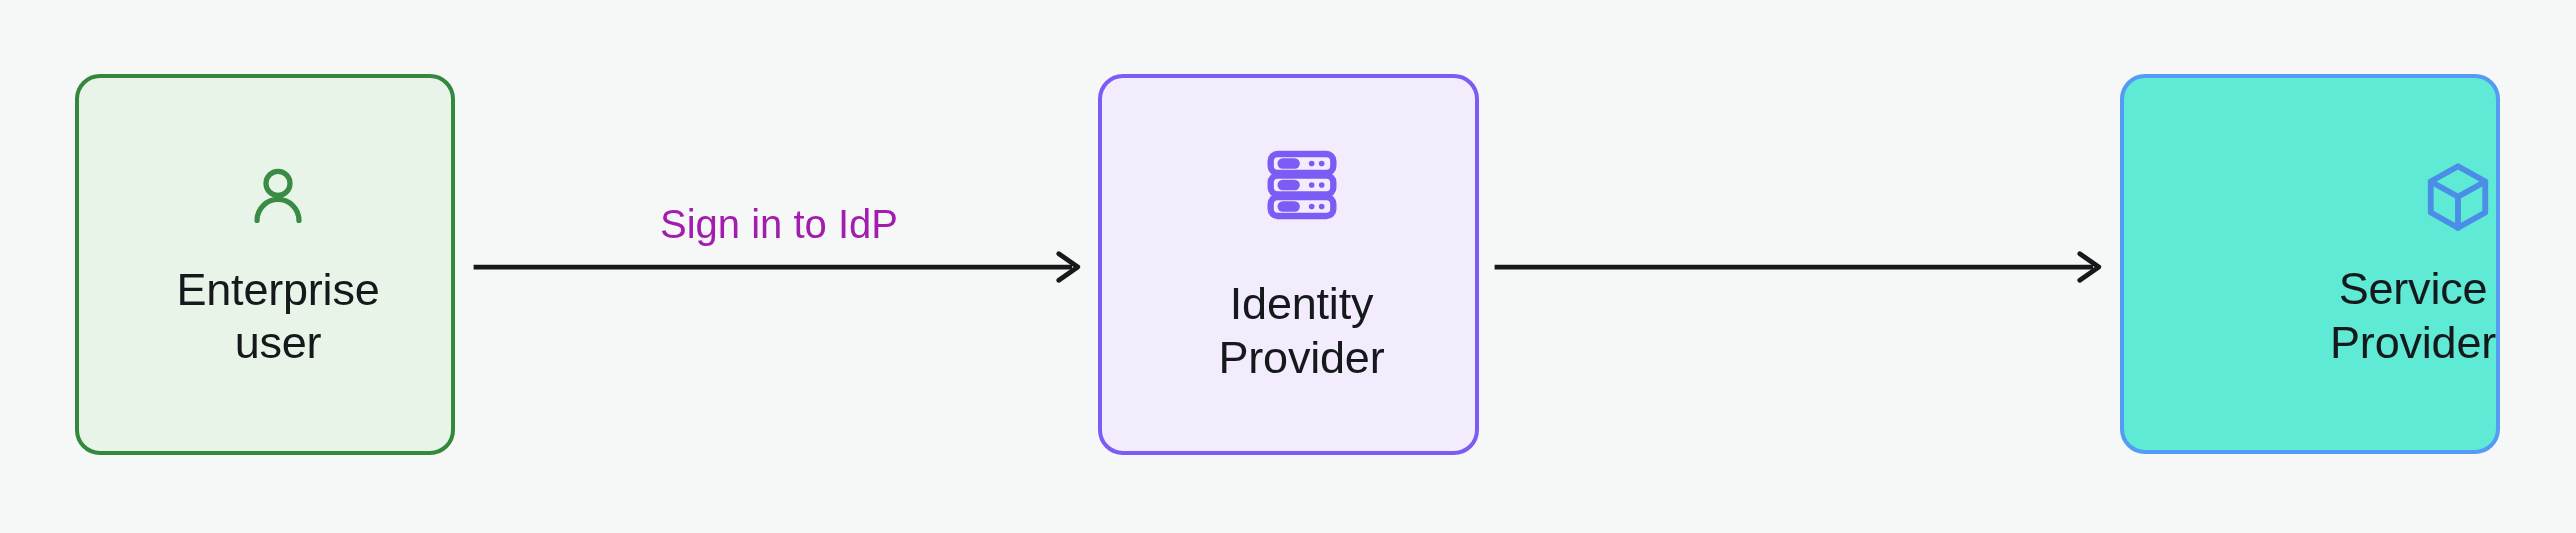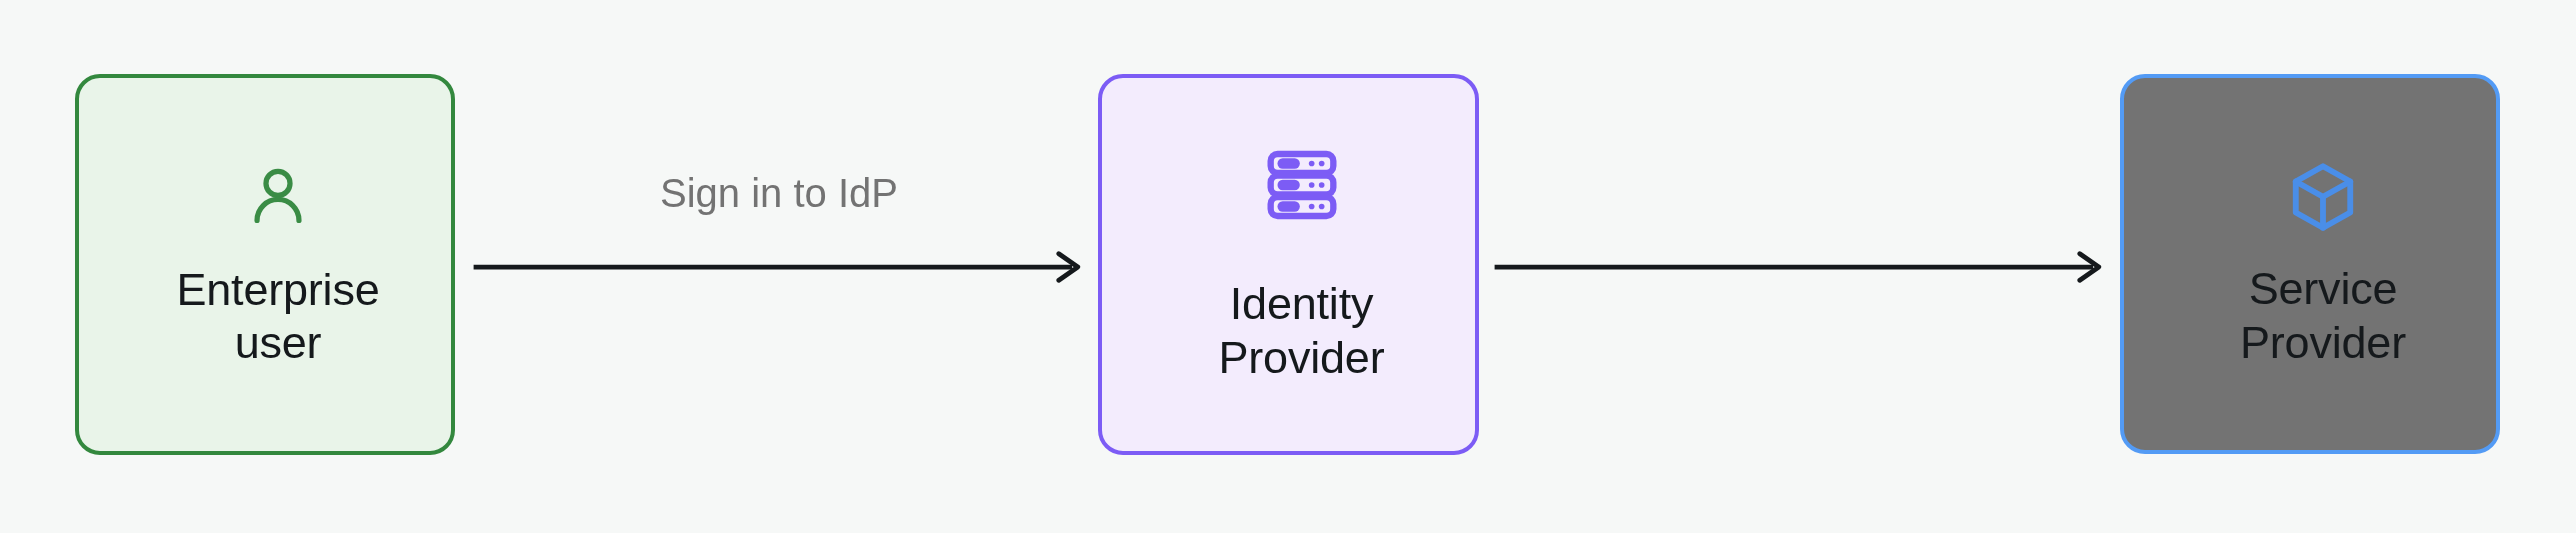--- a/index.html
+++ b/index.html
@@ -60,42 +60,44 @@
     left: 1098px; top: 74px;
     width: 381px; height: 381px;
     border-color: #7c5cf5;
     background: #f3ecfd;
     gap: 25px;
   }
   #node-sp {
     left: 2120px; top: 74px;
     width: 380px; height: 380px;
     border-color: #539bf5;
-    background: #737373;
+    background: #5eead4;
+    align-items: flex-end;
   }
   #node-user  .node-icon { margin-bottom: 29px; }
   #node-idp   .node-icon { margin-bottom: 27px; }
   #node-sp    .node-icon { margin-bottom: 27px; }
 
   
   .edge {
     position: absolute;
     height: 38px;
     display: block;
   }
   #edge-1 { left: 467px;  top: 248px; width: 625px; }
   #edge-2 { left: 1488px; top: 248px; width: 625px; }
 
   .edge-label {
     position: absolute;
-    color: #737373;
+    color: #a21caf;
     text-align: center;
     font-size: 40px;
     line-height: 1.2;
     white-space: pre-line;
+    margin-top: 31px;
   }
   #edge-1-label-top {
     left: 473px; top: 169px; width: 612px;
   }
   #edge-2-label-top {
     left: 1494px; top: 169px; width: 614px;
   }
   #edge-2-label-bottom {
     left: 1467px; top: 297px; width: 667px;
   }

